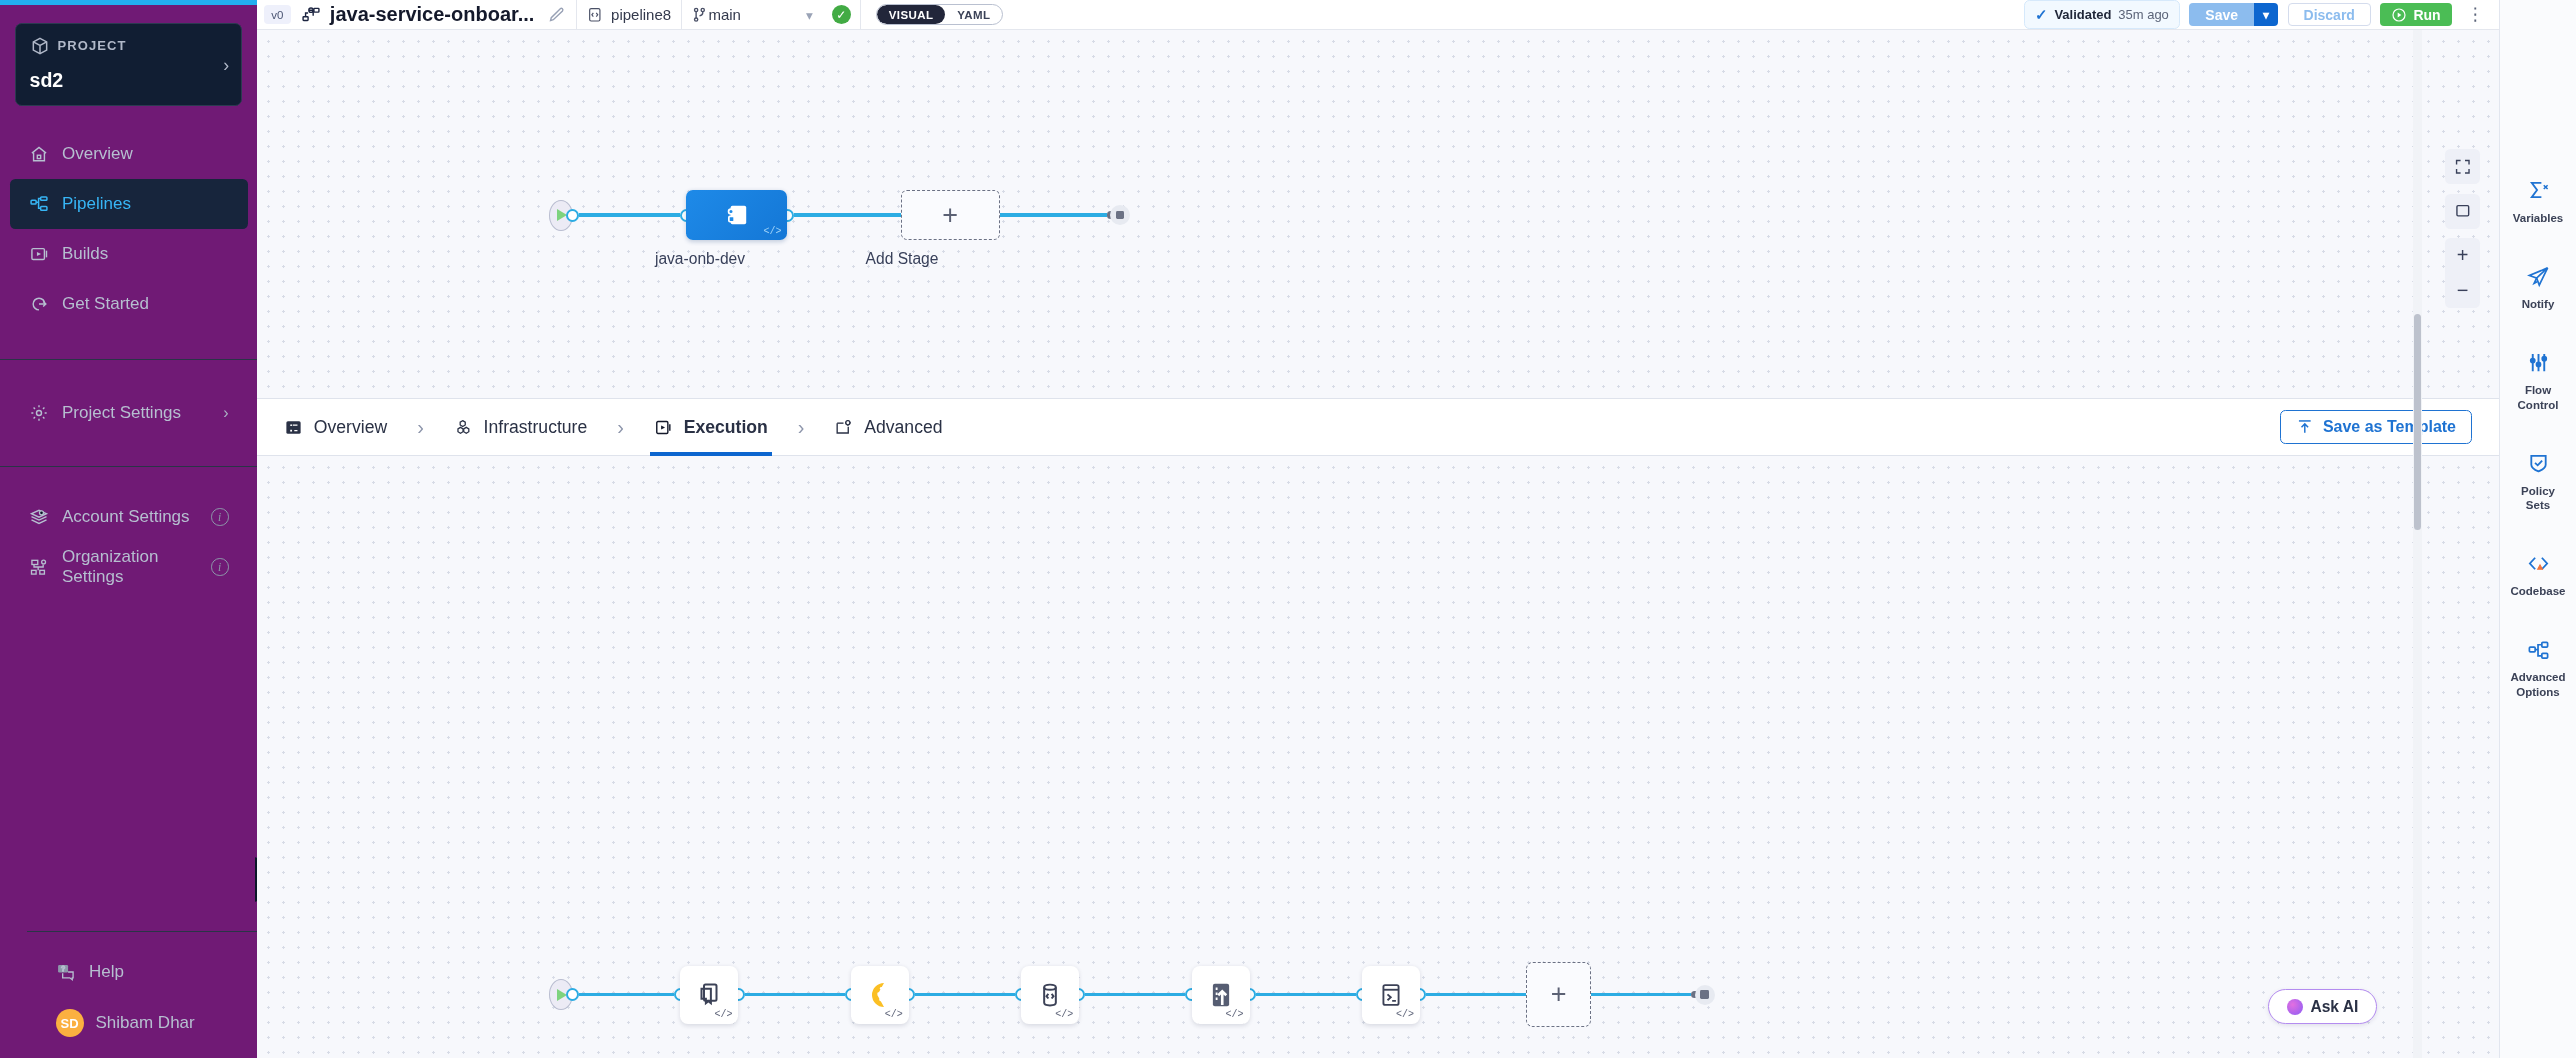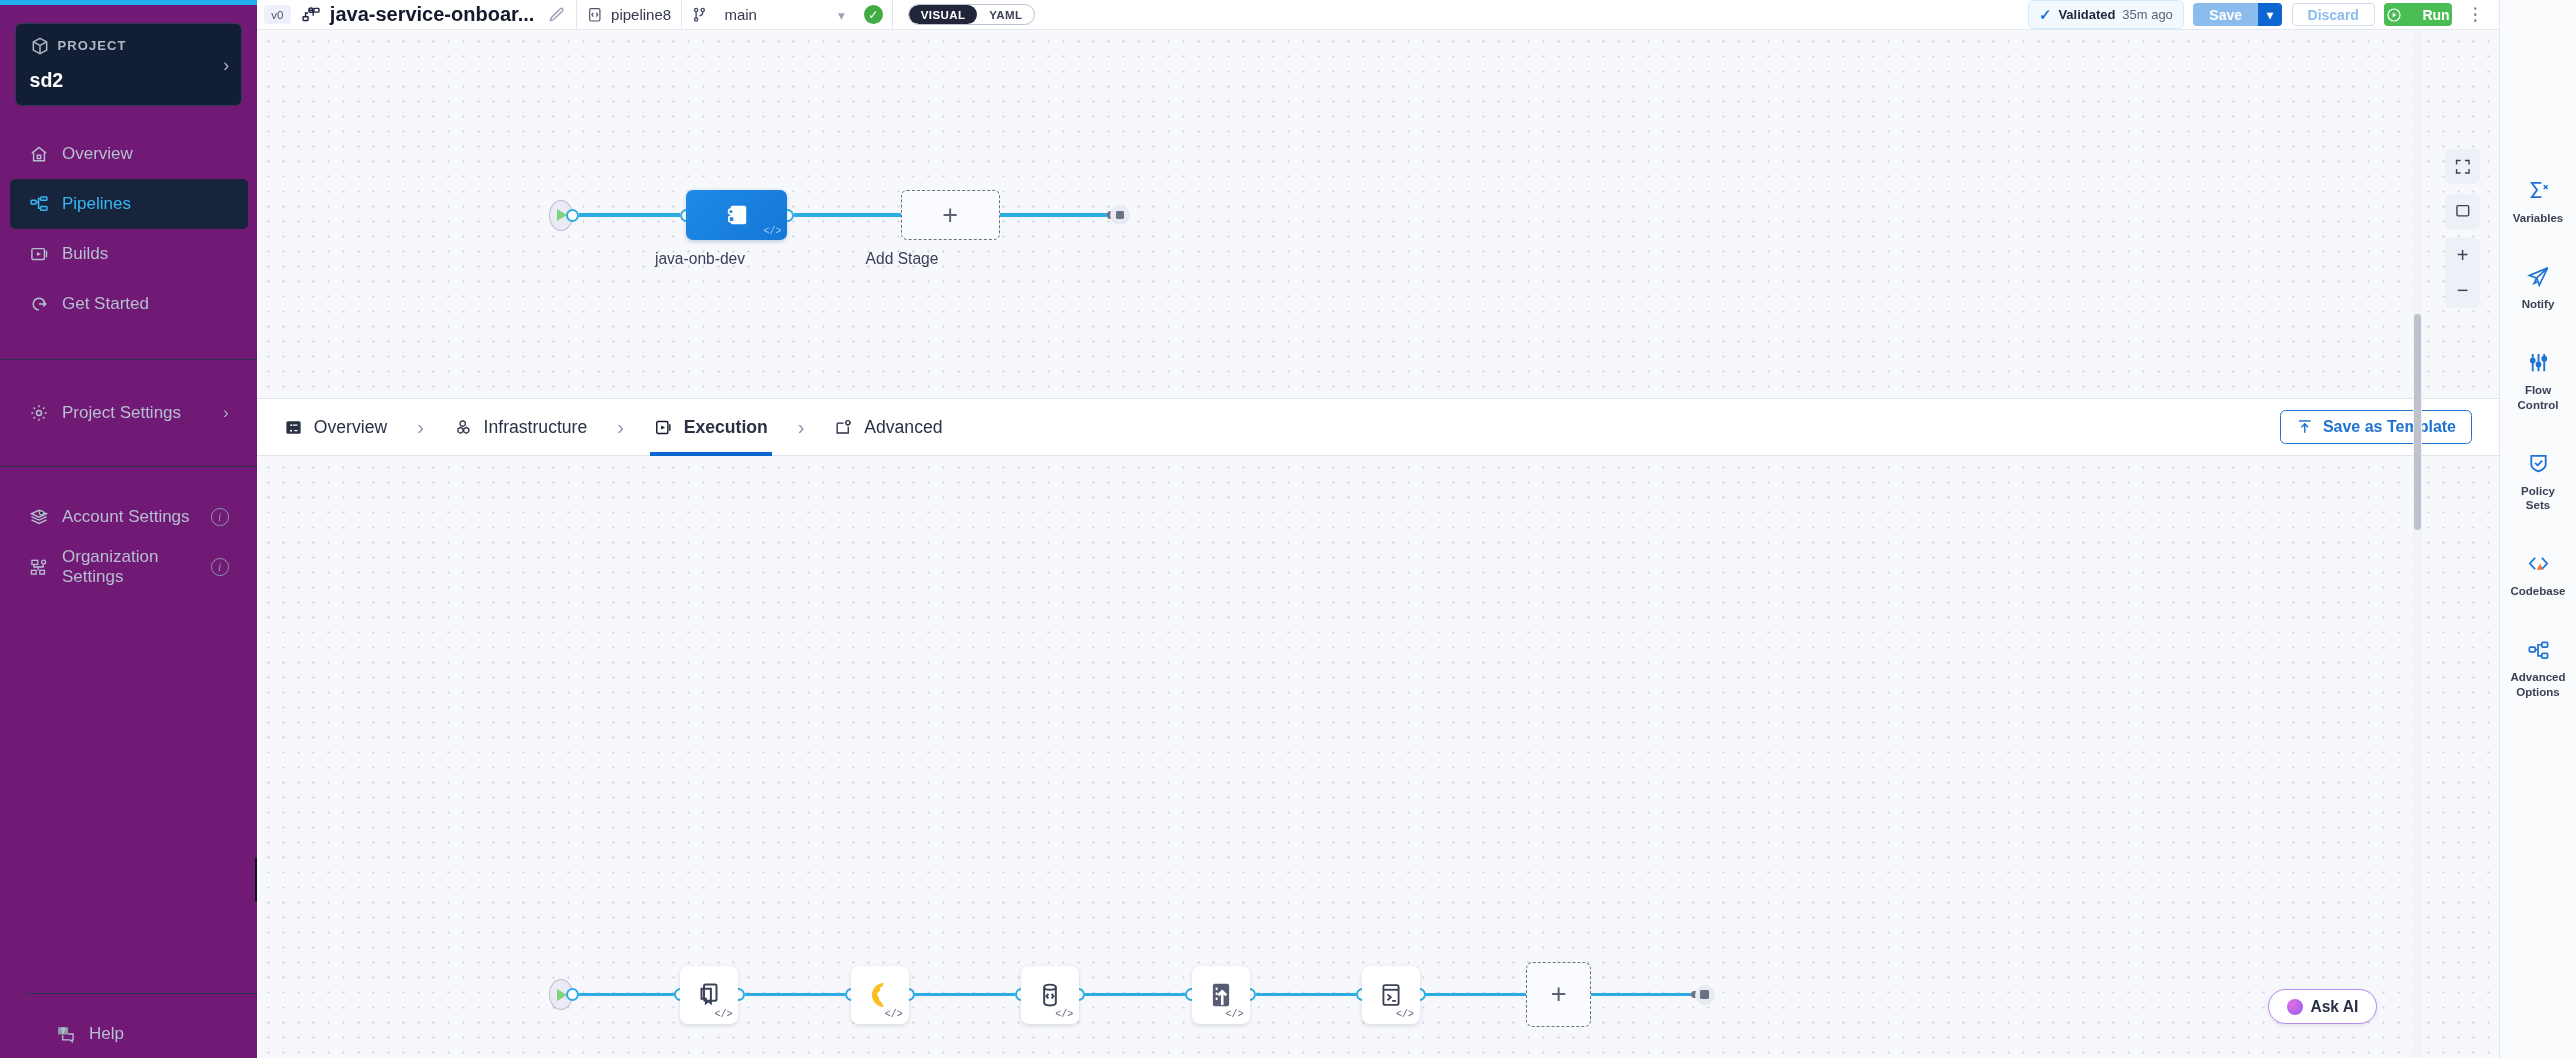--- a/index.html
+++ b/index.html
@@ -67,21 +67,21 @@
   .vbadge {
     background:#eef0fb; color:#4b5573; border-radius:4px; font-size:11.5px;
     padding:3.4px 7.4px; font-weight:500; margin-right:9.5px;
   }
   .pipe-ico { width:21.6px;height:21.6px; display:flex;align-items:center;justify-content:center; color:#1c2440; margin-right:8px;}
   .pipe-title { font-size:20px; font-weight:bold; color:#14192b; white-space:nowrap; }
   .pencil { margin-left:12px; width:20px;height:20px;color:#98a1b5; display:flex;align-items:center;justify-content:center; cursor:pointer;}
   .hdr-sep { width:0.7px; height:30px; background:#e4e7ee; margin:0 9.5px; }
   .chip { display:flex; align-items:center; gap:7.4px; font-size:15px; color:#343a4d; cursor:pointer; }
   .chip .gico { color:#4a5066; display:flex;align-items:center; }
-  .branch-wrap { display:flex; align-items:center; gap:16px; }
+  .branch-wrap { display:flex; align-items:center; gap:0; }
   .chev-sm { color:#9aa3b6; font-size:13.5px; margin-left:65px; }
   .ok-badge { width:19px;height:19px;border-radius:50%;background:#42ab44;display:flex;align-items:center;justify-content:center;color:#fff;font-size:12px;margin-left:19px;}
   .seg {
     display:flex; border:0.7px solid #b9c0d0; border-radius:675px; overflow:hidden; height:21.6px; margin-left:5.4px;
   }
   .seg > div { display:flex;align-items:center;justify-content:center; font-size:11.5px; font-weight:bold; letter-spacing:0.4px; padding:8px 12px; cursor:pointer;}
   .seg .on { background:#22263a; color:#fff; border-radius:675px; }
   .seg .off { color:#3b4257; }
   .hdr-right { margin-left:auto; display:flex; align-items:center; gap:9.5px; padding-right:9.5px; }
   .validated {
@@ -89,21 +89,21 @@
     border-radius:5.4px; padding:4.7px 10px; font-size:13px; color:#1f2638;
   }
   .validated b { font-weight:bold; }
   .validated .ago { color:#5b6479; }
   .chk { color:#1f73d2; font-size:15px; font-weight:bold; }
   .btn { height:23px; border-radius:4px; display:flex; align-items:center; justify-content:center;
          font-size:14px; font-weight:bold; cursor:pointer; }
   .btn-save { background:#8cbcee; color:#fff; padding:0 16px; border-radius:4px 0 0 4px; }
   .btn-save-caret { background:#0d66cf; color:#fff; width:24px; border-radius:0 4px 4px 0; font-size:12px; }
   .btn-discard { background:#fff; color:#8cbcee; border:0.7px solid #d4dced; padding:0 15px; }
-  .btn-run { background:#4bbd55; color:#fff; padding:0 2px; gap:20px; }
+  .btn-run { background:#4bbd55; color:#fff; padding:0 11px; gap:6px; }
   .kebab { color:#5b6479; font-size:17.6px; padding:0 5.4px; cursor:pointer; letter-spacing:0px; }
 
   
   .canvas {
     position:relative; background:#f7f8fc; flex:0 0 369px; height:369px;
     background-image: radial-gradient(#d7dbe6 1.1px, transparent 1.1px);
     background-size: 15px 15px; background-position: 4px 4px;
     border-bottom:0.7px solid #dfe3ec;
   }
   .canvas2 {
@@ -293,20 +293,24 @@
       <div class="nav-item" style="margin-top:15px;">
         <span class="sb-icon">
           <svg viewBox="0 0 24 24" fill="none" stroke="#b6bfd0" stroke-width="1.6" style="font-size:25px">
               <rect x="2.5" y="3.5" width="12" height="9" rx="1.5" fill="#8d97aa" stroke="none"></rect>
               <text x="8.5" y="10.6" font-size="8" fill="#0b1628" text-anchor="middle" font-family="Liberation Sans">?</text>
               <path d="M8 13.5v5.5h8.5l3 2.2v-2.2h1V12h-6"></path>
             </svg>
         </span>
         <span>Help</span>
       </div>
+      <div class="user-row">
+        <span class="avatar">SD</span>
+        <span style="color:#b6bfd0;font-size:17px;">Shibam Dhar</span>
+      </div>
     </div>
 
     <div class="collapse-tab">◀</div>
   </div>
 
   <div class="main">
 
     <div class="header">
       <span class="vbadge">v0</span>
       <span class="pipe-ico">

